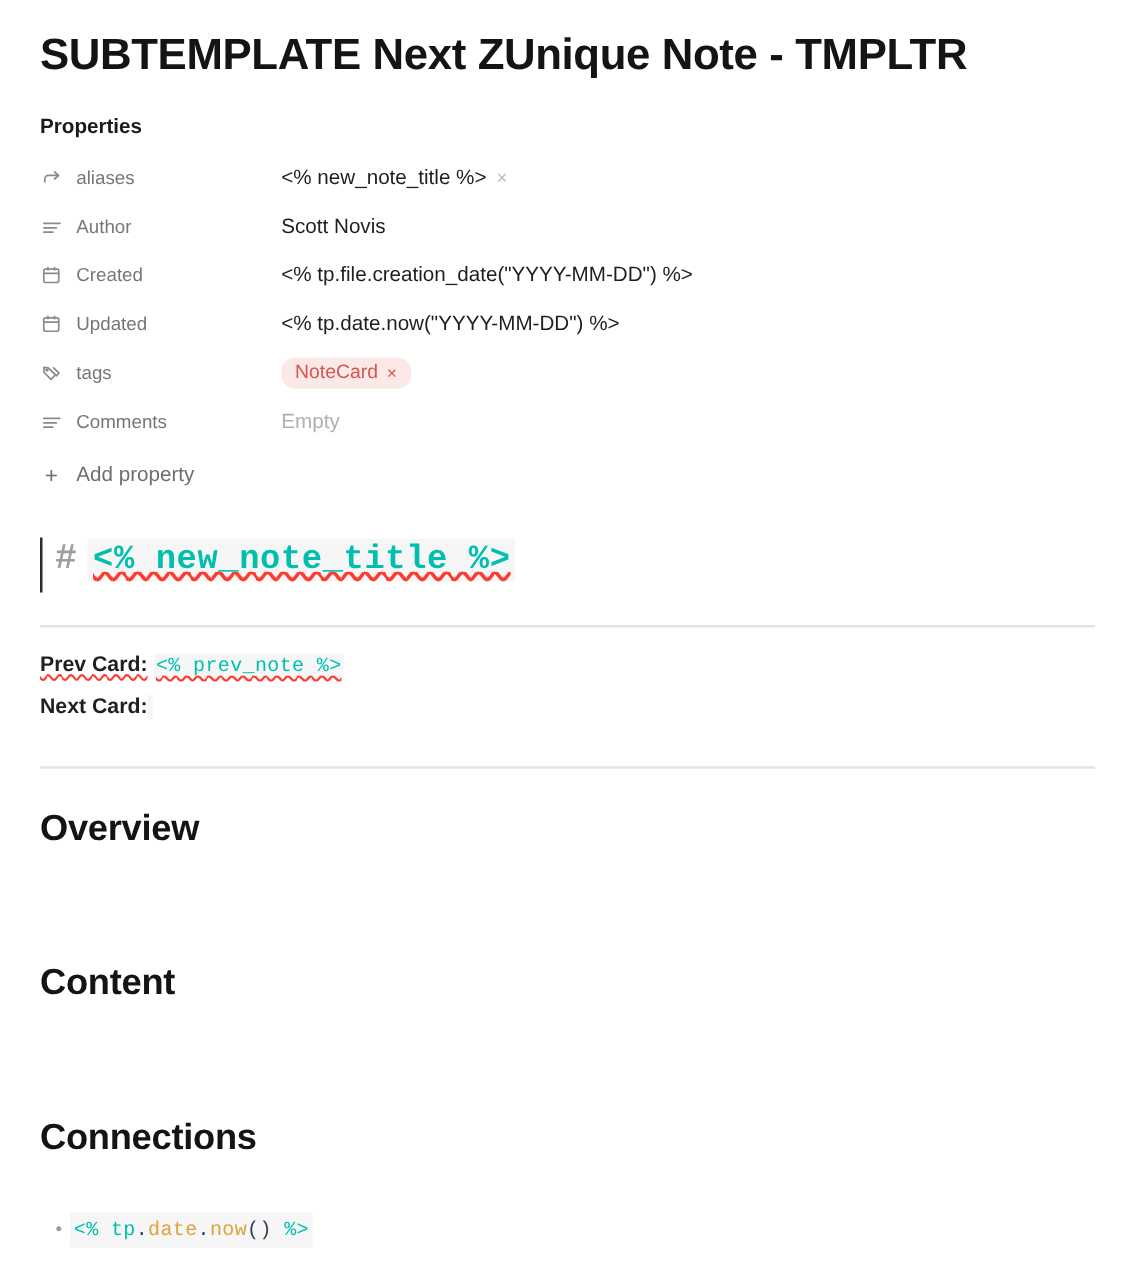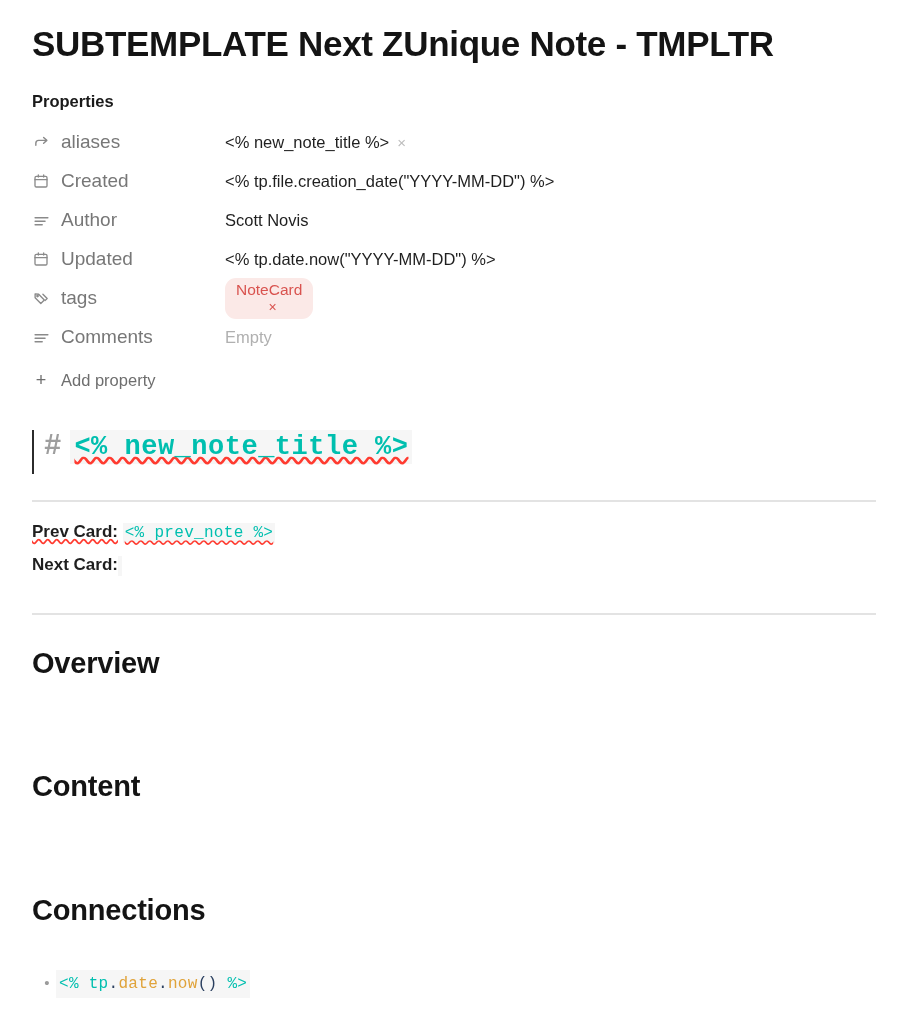--- a/index.html
+++ b/index.html
@@ -52,21 +52,21 @@
     align-items: center;
     height: 39px;
   }
 
   .prop-key {
     display: flex;
     align-items: center;
     width: 193px;
     flex: 0 0 193px;
     color: #777777;
-    font-size: 19px;
+    font-size: 15px;
     text-align: center;
   }
 
   .prop-icon {
     width: 18px;
     height: 18px;
     margin-right: 11px;
     flex: 0 0 18px;
     display: flex;
     align-items: center;
@@ -94,21 +94,20 @@
 
   .tag-pill {
     display: inline-flex;
     align-items: center;
     background: #fbe9e7;
     color: #d9534f;
     border-radius: 11px;
     padding: 3px 11px 4px 11px;
     font-size: 15.5px;
     line-height: 1.15;
-    flex-direction: column;
   }
   .tag-pill .tag-x {
     margin-left: 7px;
     color: #d9534f;
     font-size: 14px;
   }
 
   .add-property {
     display: flex;
     align-items: center;
@@ -252,44 +251,44 @@
       </div>
       <div class="prop-value">
         <span>&lt;% new_note_title %&gt;</span>
         <span class="alias-x">×</span>
       </div>
     </div>
 
     <div class="prop-row">
       <div class="prop-key">
         <span class="prop-icon">
+          <svg width="17" height="17" viewBox="0 0 24 24" fill="none" stroke="currentColor" stroke-width="2" stroke-linecap="round">
+            <line x1="3" y1="8" x2="21" y2="8"></line>
+            <line x1="3" y1="13" x2="17" y2="13"></line>
+            <line x1="3" y1="18" x2="13" y2="18"></line>
+          </svg>
+        </span>
+        <span>Author</span>
+      </div>
+      <div class="prop-value">Scott Novis</div>
+    </div>
+
+    <div class="prop-row">
+      <div class="prop-key">
+        <span class="prop-icon">
           <svg width="16" height="16" viewBox="0 0 24 24" fill="none" stroke="currentColor" stroke-width="2" stroke-linecap="round" stroke-linejoin="round">
             <rect x="3" y="5" width="18" height="16" rx="2"></rect>
             <line x1="3" y1="10" x2="21" y2="10"></line>
             <line x1="8" y1="3" x2="8" y2="6"></line>
             <line x1="16" y1="3" x2="16" y2="6"></line>
           </svg>
         </span>
         <span>Created</span>
       </div>
       <div class="prop-value">&lt;% tp.file.creation_date("YYYY-MM-DD") %&gt;</div>
-    </div>
-
-    <div class="prop-row">
-      <div class="prop-key">
-        <span class="prop-icon">
-          <svg width="17" height="17" viewBox="0 0 24 24" fill="none" stroke="currentColor" stroke-width="2" stroke-linecap="round">
-            <line x1="3" y1="8" x2="21" y2="8"></line>
-            <line x1="3" y1="13" x2="17" y2="13"></line>
-            <line x1="3" y1="18" x2="13" y2="18"></line>
-          </svg>
-        </span>
-        <span>Author</span>
-      </div>
-      <div class="prop-value">Scott Novis</div>
     </div>
 
     <div class="prop-row">
       <div class="prop-key">
         <span class="prop-icon">
           <svg width="16" height="16" viewBox="0 0 24 24" fill="none" stroke="currentColor" stroke-width="2" stroke-linecap="round" stroke-linejoin="round">
             <rect x="3" y="5" width="18" height="16" rx="2"></rect>
             <line x1="3" y1="10" x2="21" y2="10"></line>
             <line x1="8" y1="3" x2="8" y2="6"></line>
             <line x1="16" y1="3" x2="16" y2="6"></line>

